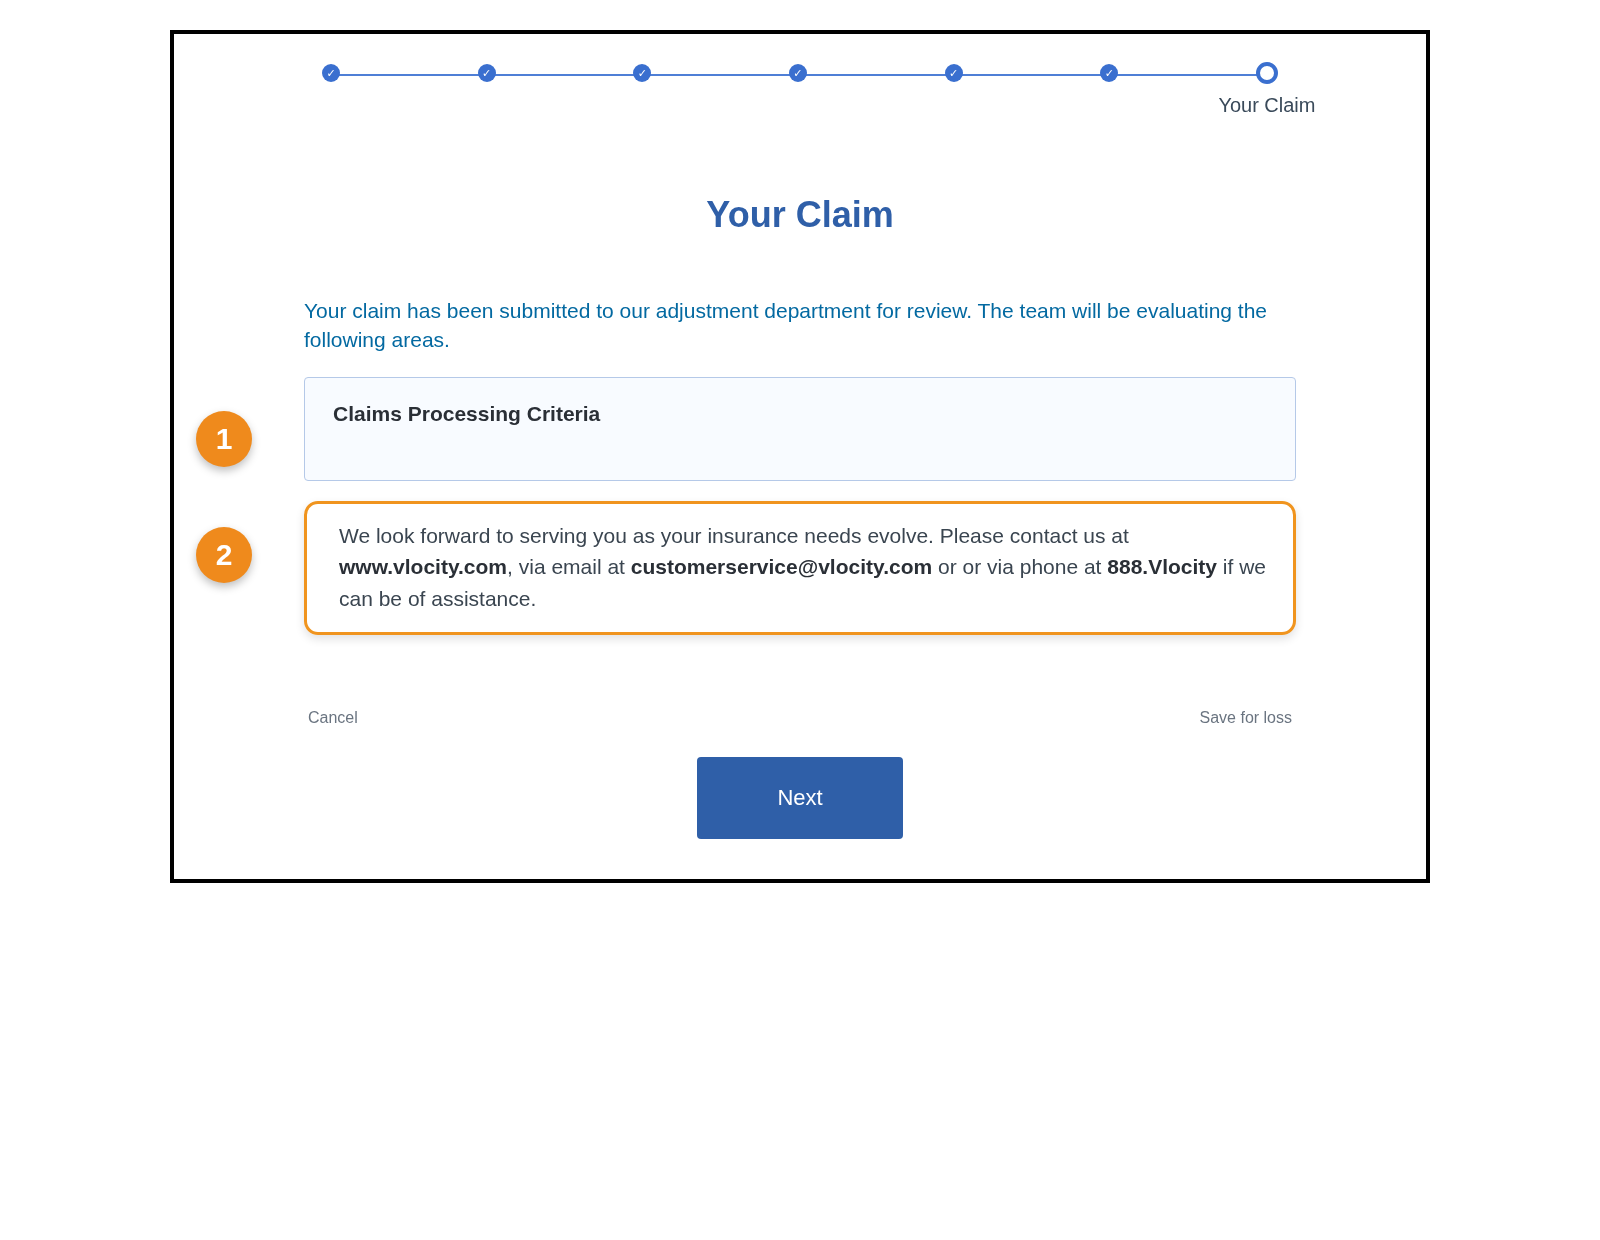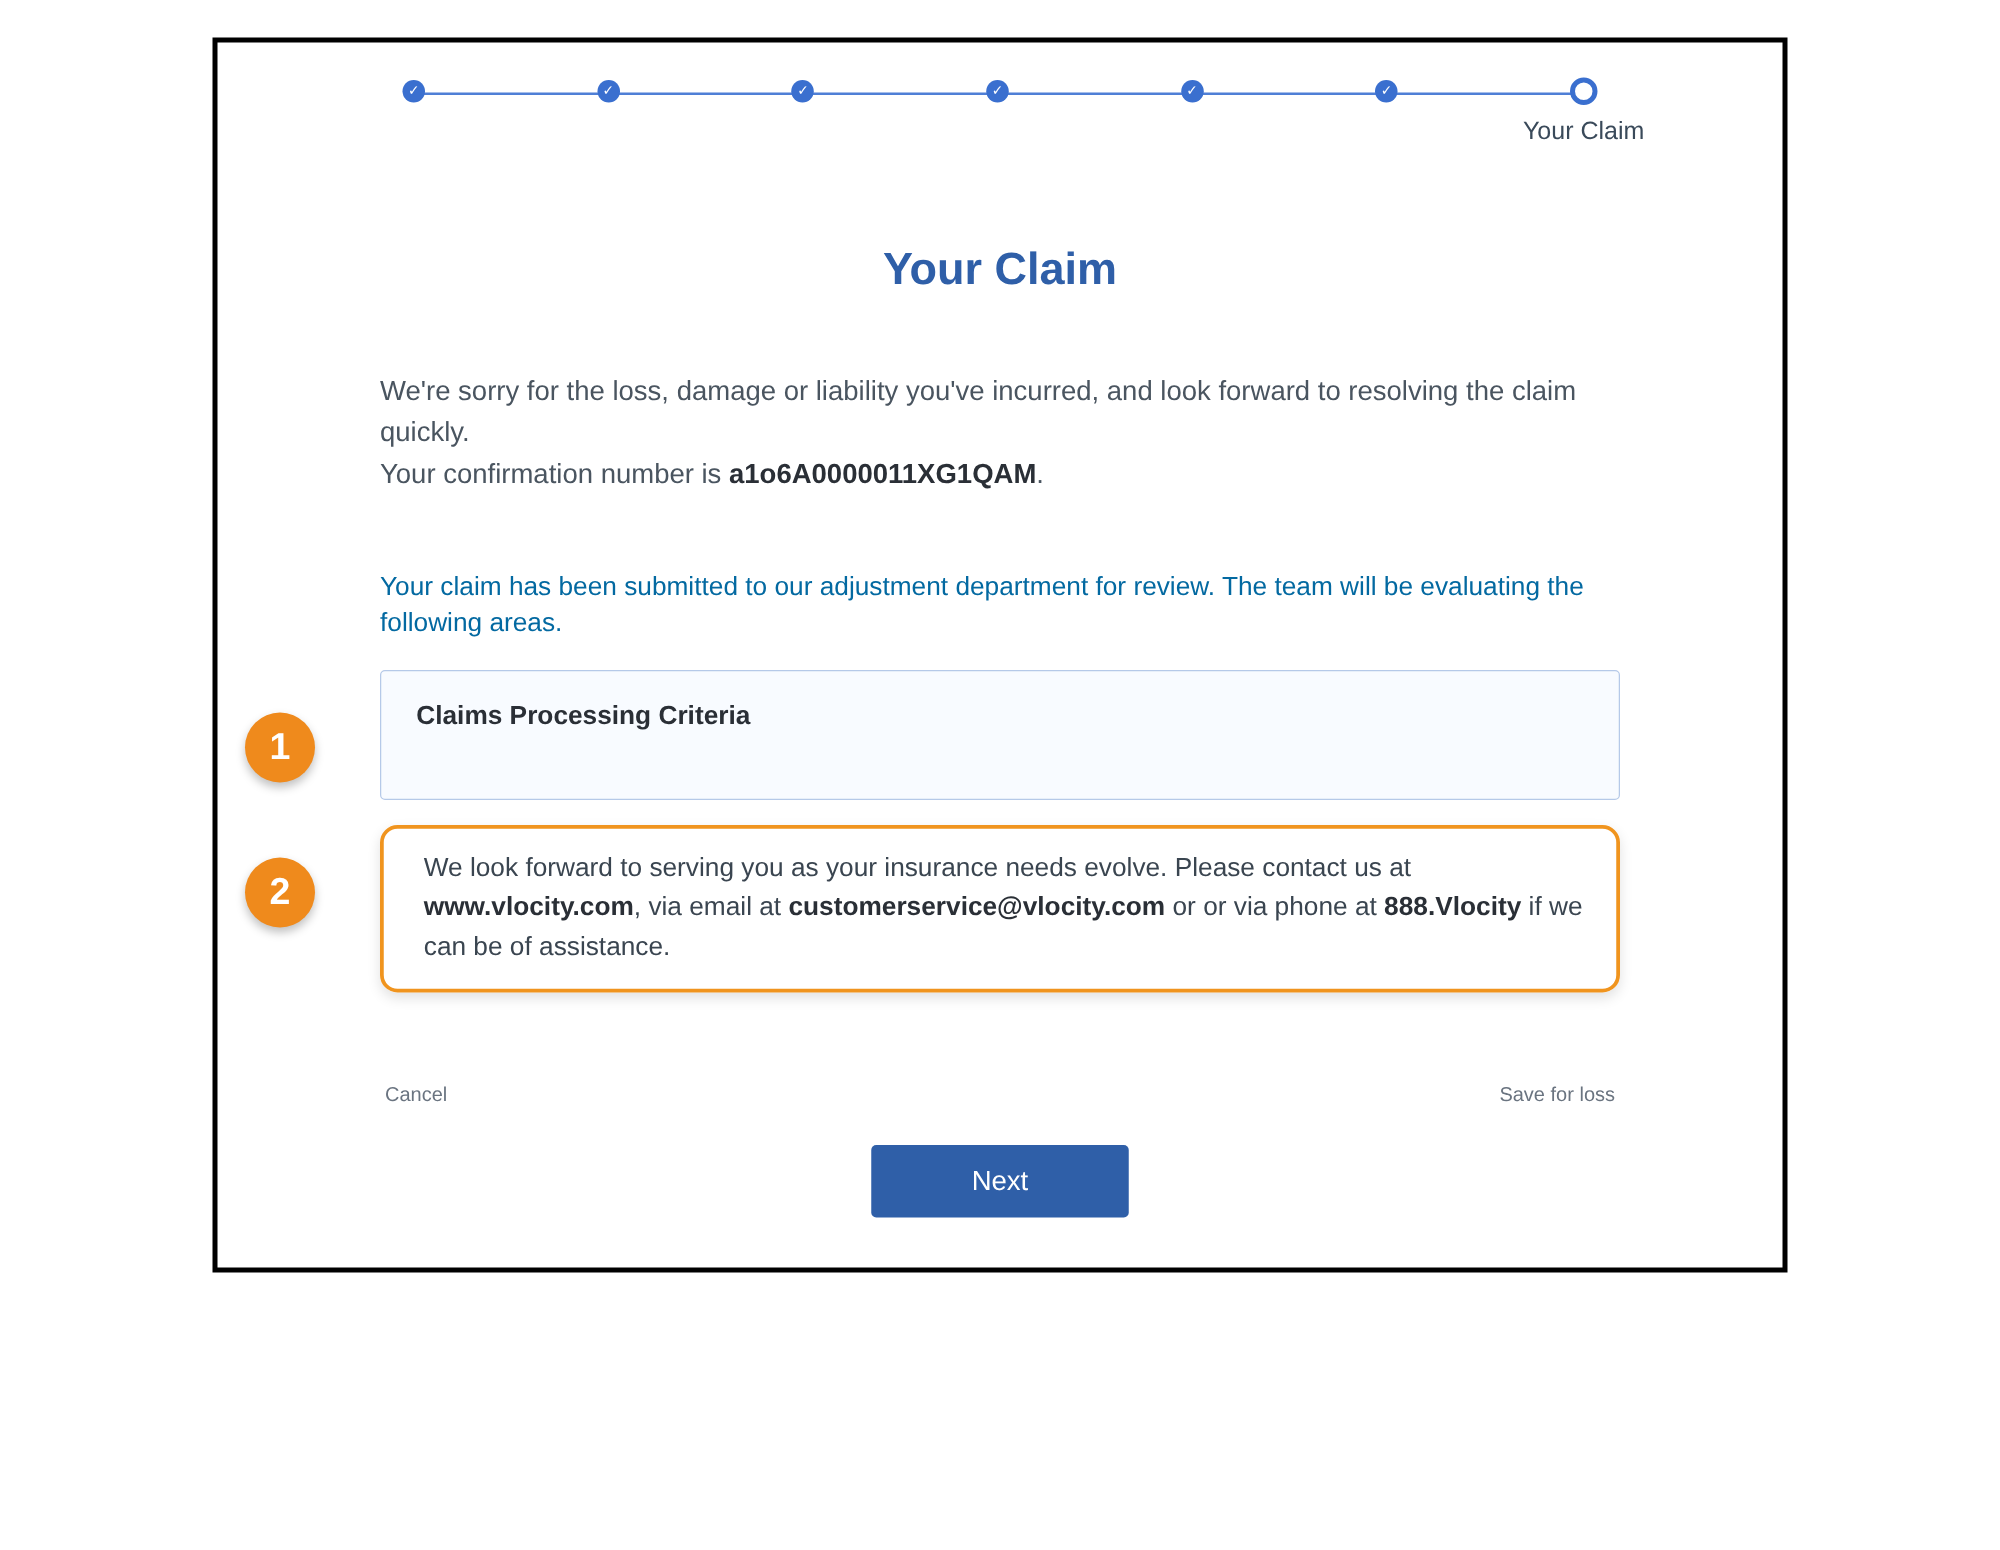--- a/index.html
+++ b/index.html
@@ -164,21 +164,21 @@
     .next-row {
       display: flex;
       justify-content: center;
       margin-top: 26px;
     }
     .next-btn {
       background: #2f5fa8;
       color: #fff;
       border: none;
       font-size: 22px;
-      padding: 16px 80px;
+      padding: 28px 80px;
       border-radius: 4px;
       cursor: pointer;
     }
     .link-btn {
       background: none;
       border: none;
       font-size: 16px;
       color: #6a7480;
       cursor: pointer;
       padding: 4px;
@@ -213,24 +213,20 @@
       <div class="step-node current">
         <span class="step-label">Your Claim</span>
       </div>
     </div>
   </div>
 
   <h1 class="page-title">Your Claim</h1>
 
   <div class="content">
 
-    <div class="intro">
-      <span>We're sorry for the loss, damage or liability you've incurred, and look forward to resolving the claim quickly.</span><br>
-      <span>Your confirmation number is </span><strong>a1o6A0000011XG1QAM</strong><span>.</span>
-    </div>
 
     <div class="section-sub">Your claim has been submitted to our adjustment department for review. The team will be evaluating the following areas.</div>
 
     <div style="position:relative;">
       <div class="callout" style="left:-108px; top:34px;">1</div>
       <div class="criteria-box">
         <div class="criteria-header">Claims Processing Criteria</div>
       </div>
     </div>
 

